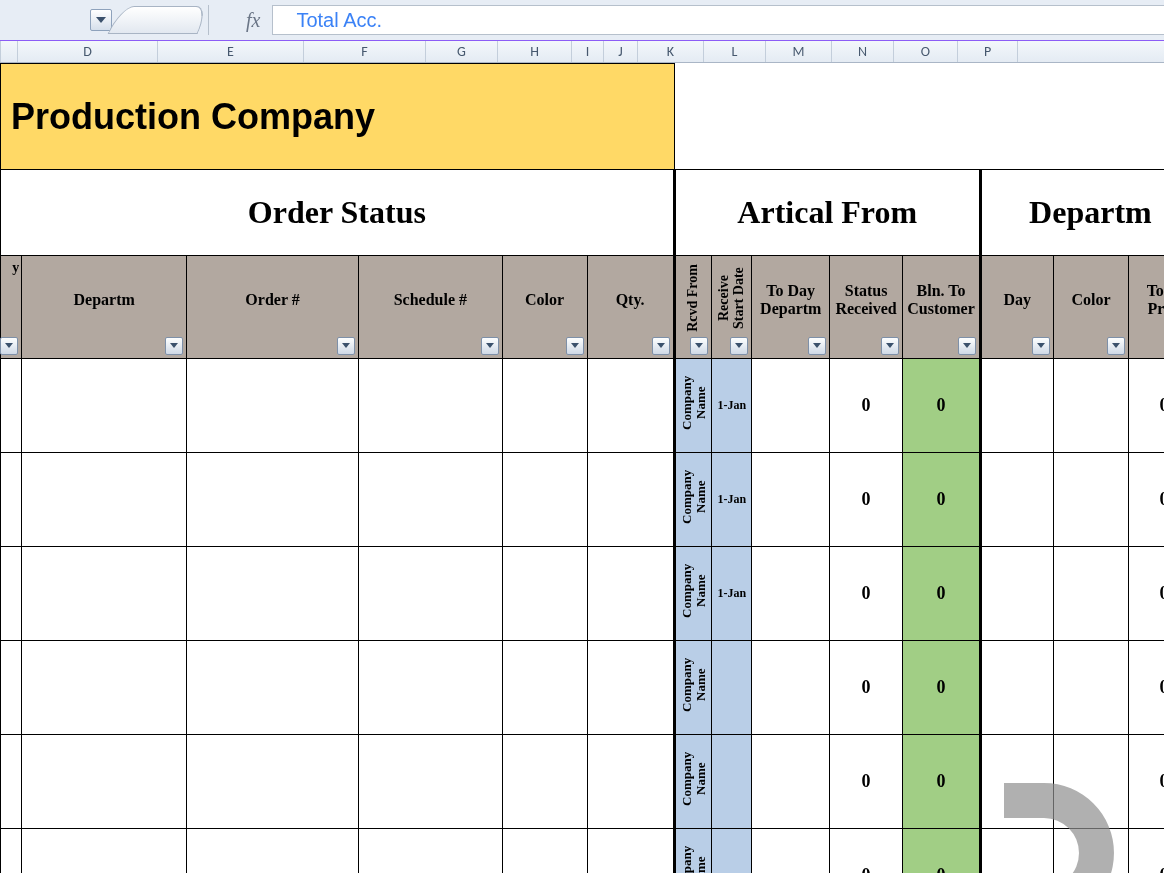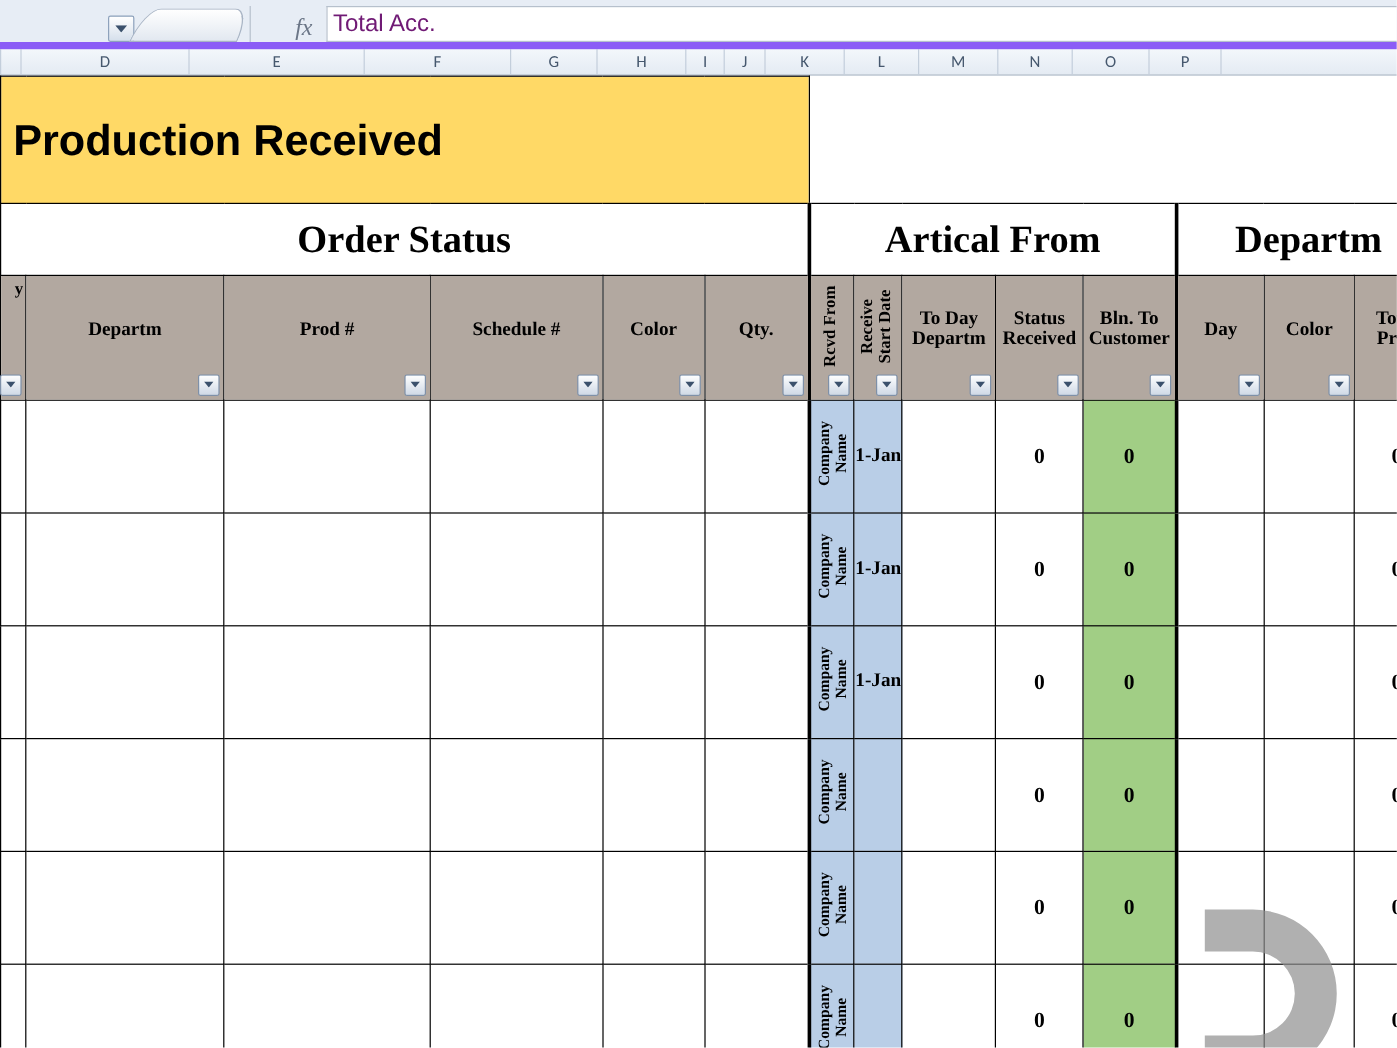--- a/index.html
+++ b/index.html
@@ -8,23 +8,23 @@
     width: 1164px; height: 873px;
     overflow: hidden;
     font-family: Calibri, Arial, sans-serif;
     background: #fff;
   }
 
   
   .fbar-wrap {
     height: 41px;
     background: #e7edf5;
-    border-bottom: 6px solid #8b5cf6;
+    border-bottom: 1px solid #8b5cf6;
     display: flex;
-    align-items: flex-end;
+    align-items: center;
     padding-left: 90px;
     position: relative;
   }
   .name-dd {
     width: 22px; height: 22px;
     background: linear-gradient(#ffffff, #d5dfeb);
     border: 1px solid #8ea2bc;
     border-radius: 2px;
     display: flex; align-items: center; justify-content: center;
     margin-right: 8px;
@@ -50,23 +50,23 @@
     color: #6b7687;
     margin: 0 12px 0 6px;
     user-select: none;
   }
   .fx-input {
     flex: 1;
     height: 30px;
     border: 1px solid #b6c0cc;
     border-right: none;
     background: #fff;
-    padding: 0 4px;
+    padding: 0 23px;
     font-size: 20px;
-    color: #701a75;
+    color: #3b82f6;
   }
 
   
   .colhdr-row {
     height: 22px;
     background: linear-gradient(#f3f7fb, #e4ebf3);
     border-bottom: 1px solid #aab6c6;
     display: flex;
     font-size: 14px;
     color: #46586e;
@@ -101,21 +101,21 @@
     font-family: Verdana, Geneva, sans-serif;
     font-weight: 700;
     font-size: 36px;
     color: #000;
     white-space: nowrap;
   }
   .title-wrap td.blank { background: #fff; }
 
   
   .grp-row td {
-    height: 60px;
+    height: 86px;
     font-family: "Times New Roman", serif;
     font-size: 32px;
     font-weight: 700;
   }
   .thick-r { border-right: 3px solid #000 !important; }
 
   
   .subhdr td {
     background: #b2a8a0;
     height: 100px;
@@ -168,21 +168,21 @@
   .data-row td.company-cell .rot {
     writing-mode: vertical-rl;
     transform: rotate(180deg);
     font-size: 13px;
     font-weight: 700;
     line-height: 1.05;
     display: inline-block;
   }
   .data-row td.date-cell {
     background: #b9cee7;
-    font-size: 16px;
+    font-size: 12px;
     font-weight: 700;
   }
   .data-row td.green-cell {
     background: #a1ce85;
     font-weight: 700;
   }
   .data-row td.bold { font-weight: 700; }
 
   .watermark {
     position: absolute;
@@ -238,21 +238,21 @@
     <col style="width:62px">
         <col style="width:66px">
         <col style="width:62px">
     <col style="width:64px">
         <col style="width:60px">
   </colgroup>
 
   <tbody>
         <tr class="title-wrap">
     <td class="title-cell" colspan="6">
-      <span class="title-text">Production Received</span>
+      <span class="title-text">Production Company</span>
     </td>
     <td class="blank" colspan="8" style="border:none;border-bottom:1px solid #000"></td>
   </tr>
 
   <tr class="grp-row">
     <td colspan="6" class="thick-r">Order Status</td>
     <td colspan="5" class="thick-r">Artical From</td>
     <td colspan="3">Departm</td>
   </tr>
 
@@ -267,21 +267,21 @@
     </td>
     <td>
       <span class="lbl">Departm</span>
       <span class="flt">
               <svg width="8" height="5" viewBox="0 0 8 5">
                 <path d="M0 0 L8 0 L4 5 Z" fill="#3b516c"></path>
               </svg>
             </span>
     </td>
     <td>
-      <span class="lbl">Prod #</span>
+      <span class="lbl">Order #</span>
       <span class="flt">
               <svg width="8" height="5" viewBox="0 0 8 5">
                 <path d="M0 0 L8 0 L4 5 Z" fill="#3b516c"></path>
               </svg>
             </span>
     </td>
     <td>
       <span class="lbl">Schedule #</span>
       <span class="flt">
               <svg width="8" height="5" viewBox="0 0 8 5">

